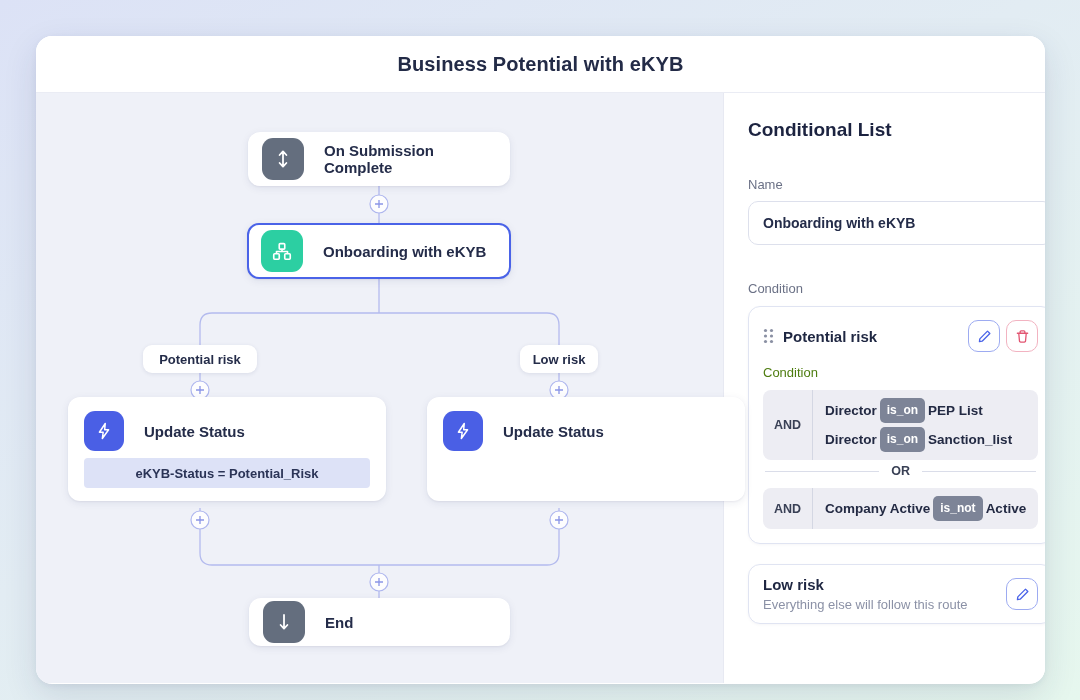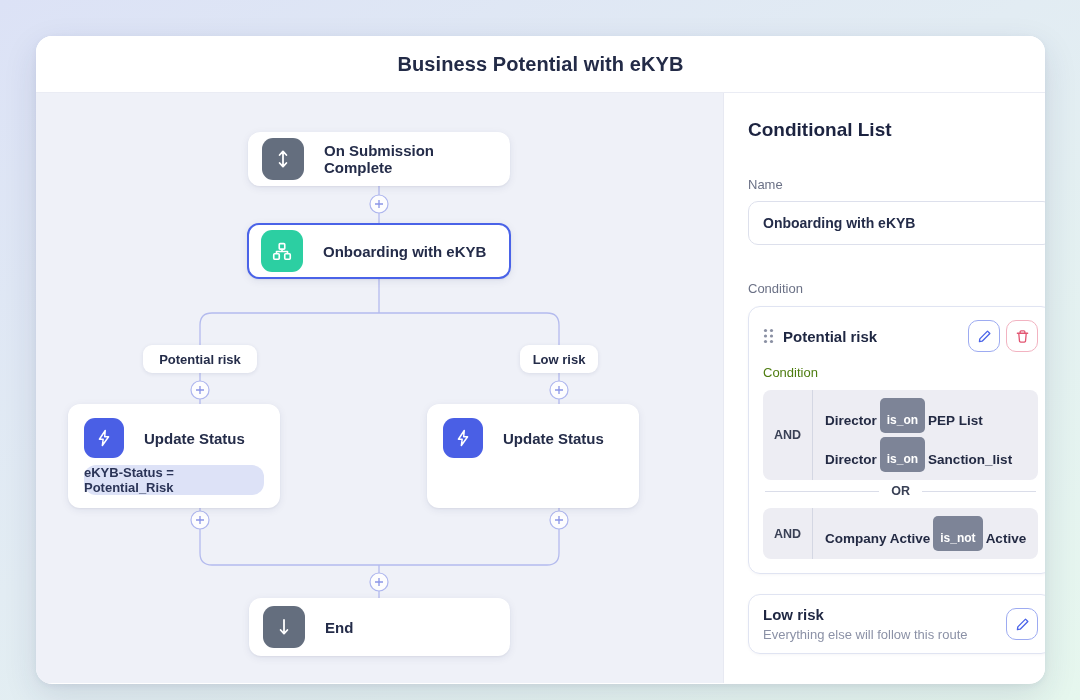--- a/index.html
+++ b/index.html
@@ -36,28 +36,28 @@
   .node .ntitle { font-size:15px; font-weight:700; color:#242c49; }
   .icon-gray { background:#646e7e; }
   .icon-green { background:#2ccfa2; }
   .icon-blue { background:#4a5fe5; }
 
   .node.start { left:212px; top:39px; width:262px; height:54px; }
   .node.selected {
     left:211px; top:130px; width:264px; height:56px;
     border:2px solid #4a63e8; border-radius:12px; padding:0 12px;
   }
-  .node.end { left:213px; top:505px; width:261px; height:58px; }
-
-  .node.action { height:104px; width:212px; top:311px; padding:0; display:block; }
+  .node.end { left:213px; top:505px; width:261px; height:48px; }
+
+  .node.action { height:104px; width:318px; top:304px; padding:0; display:block; }
   .node.action.left { left:32px; } .node.action.right { left:391px; }
   .action-head { display:flex; align-items:center; gap:20px; padding:14px 16px 0 16px; }
   .action-head .nicon { width:40px; height:40px; }
   .action-badge {
-    margin:7px 16px 0 16px; height:30px; border-radius:12px; background:#dde2f7;
+    margin:7px 16px 0 16px; height:30px; border-radius:4px; background:#dde2f7;
     display:flex; align-items:center; justify-content:center;
     font-size:13px; font-weight:700; color:#2b3457;
   }
 
   .branch-pill {
     position:absolute; top:252px; height:28px; background:#fff; border-radius:9px;
     box-shadow:0 1px 4px rgba(28,38,84,.10);
     display:flex; align-items:center; justify-content:center;
     font-size:13px; font-weight:700; color:#242c49;
   }
@@ -94,21 +94,21 @@
     margin-top:10px; background:#ededf3; border-radius:8px; display:flex; align-items:stretch;
   }
   .group .op-cell {
     width:50px; flex:none; display:flex; align-items:center; justify-content:center;
     font-size:12.5px; font-weight:700; color:#394055; border-right:1px solid #d4d7e3;
   }
   .group .rows { padding:8px 12px; display:flex; flex-direction:column; justify-content:center; gap:4px; }
   .crow { font-size:13.5px; font-weight:700; color:#232a43; line-height:22px; white-space:nowrap; }
   .op-badge {
     display:inline-block; background:#7d8497; color:#fff; font-size:12px; font-weight:700;
-    border-radius:5px; padding:11px 7px 2px 7px; margin:0 3px; vertical-align:1px;
+    border-radius:5px; padding:1px 7px 2px 7px; margin:0 3px; vertical-align:1px;
   }
   .or-divider { display:flex; align-items:center; margin:4px 2px; gap:12px; }
   .or-divider .line { flex:1; height:1px; background:#dadde9; }
   .or-divider .or-text { font-size:12.5px; font-weight:700; color:#394055; }
   .lowrisk-card {
     margin-top:20px; border:1px solid #e0e4f2; border-radius:12px;
     padding:11px 14px; display:flex; align-items:center;
     box-shadow:0 1px 3px rgba(28,38,84,.04);
   }
   .lr-title { font-size:15px; font-weight:700; color:#1f2742; }

